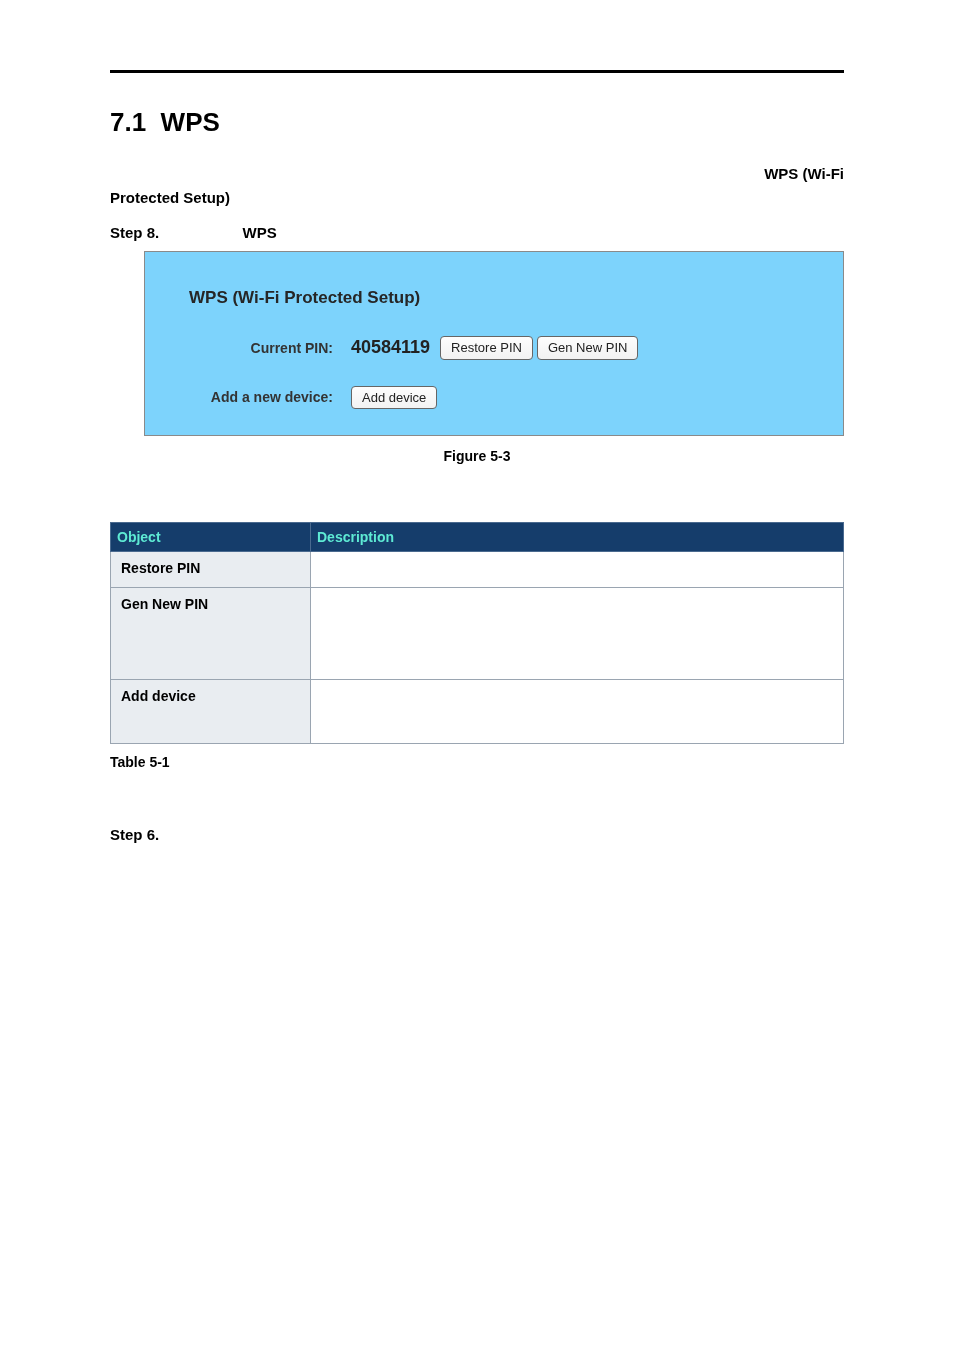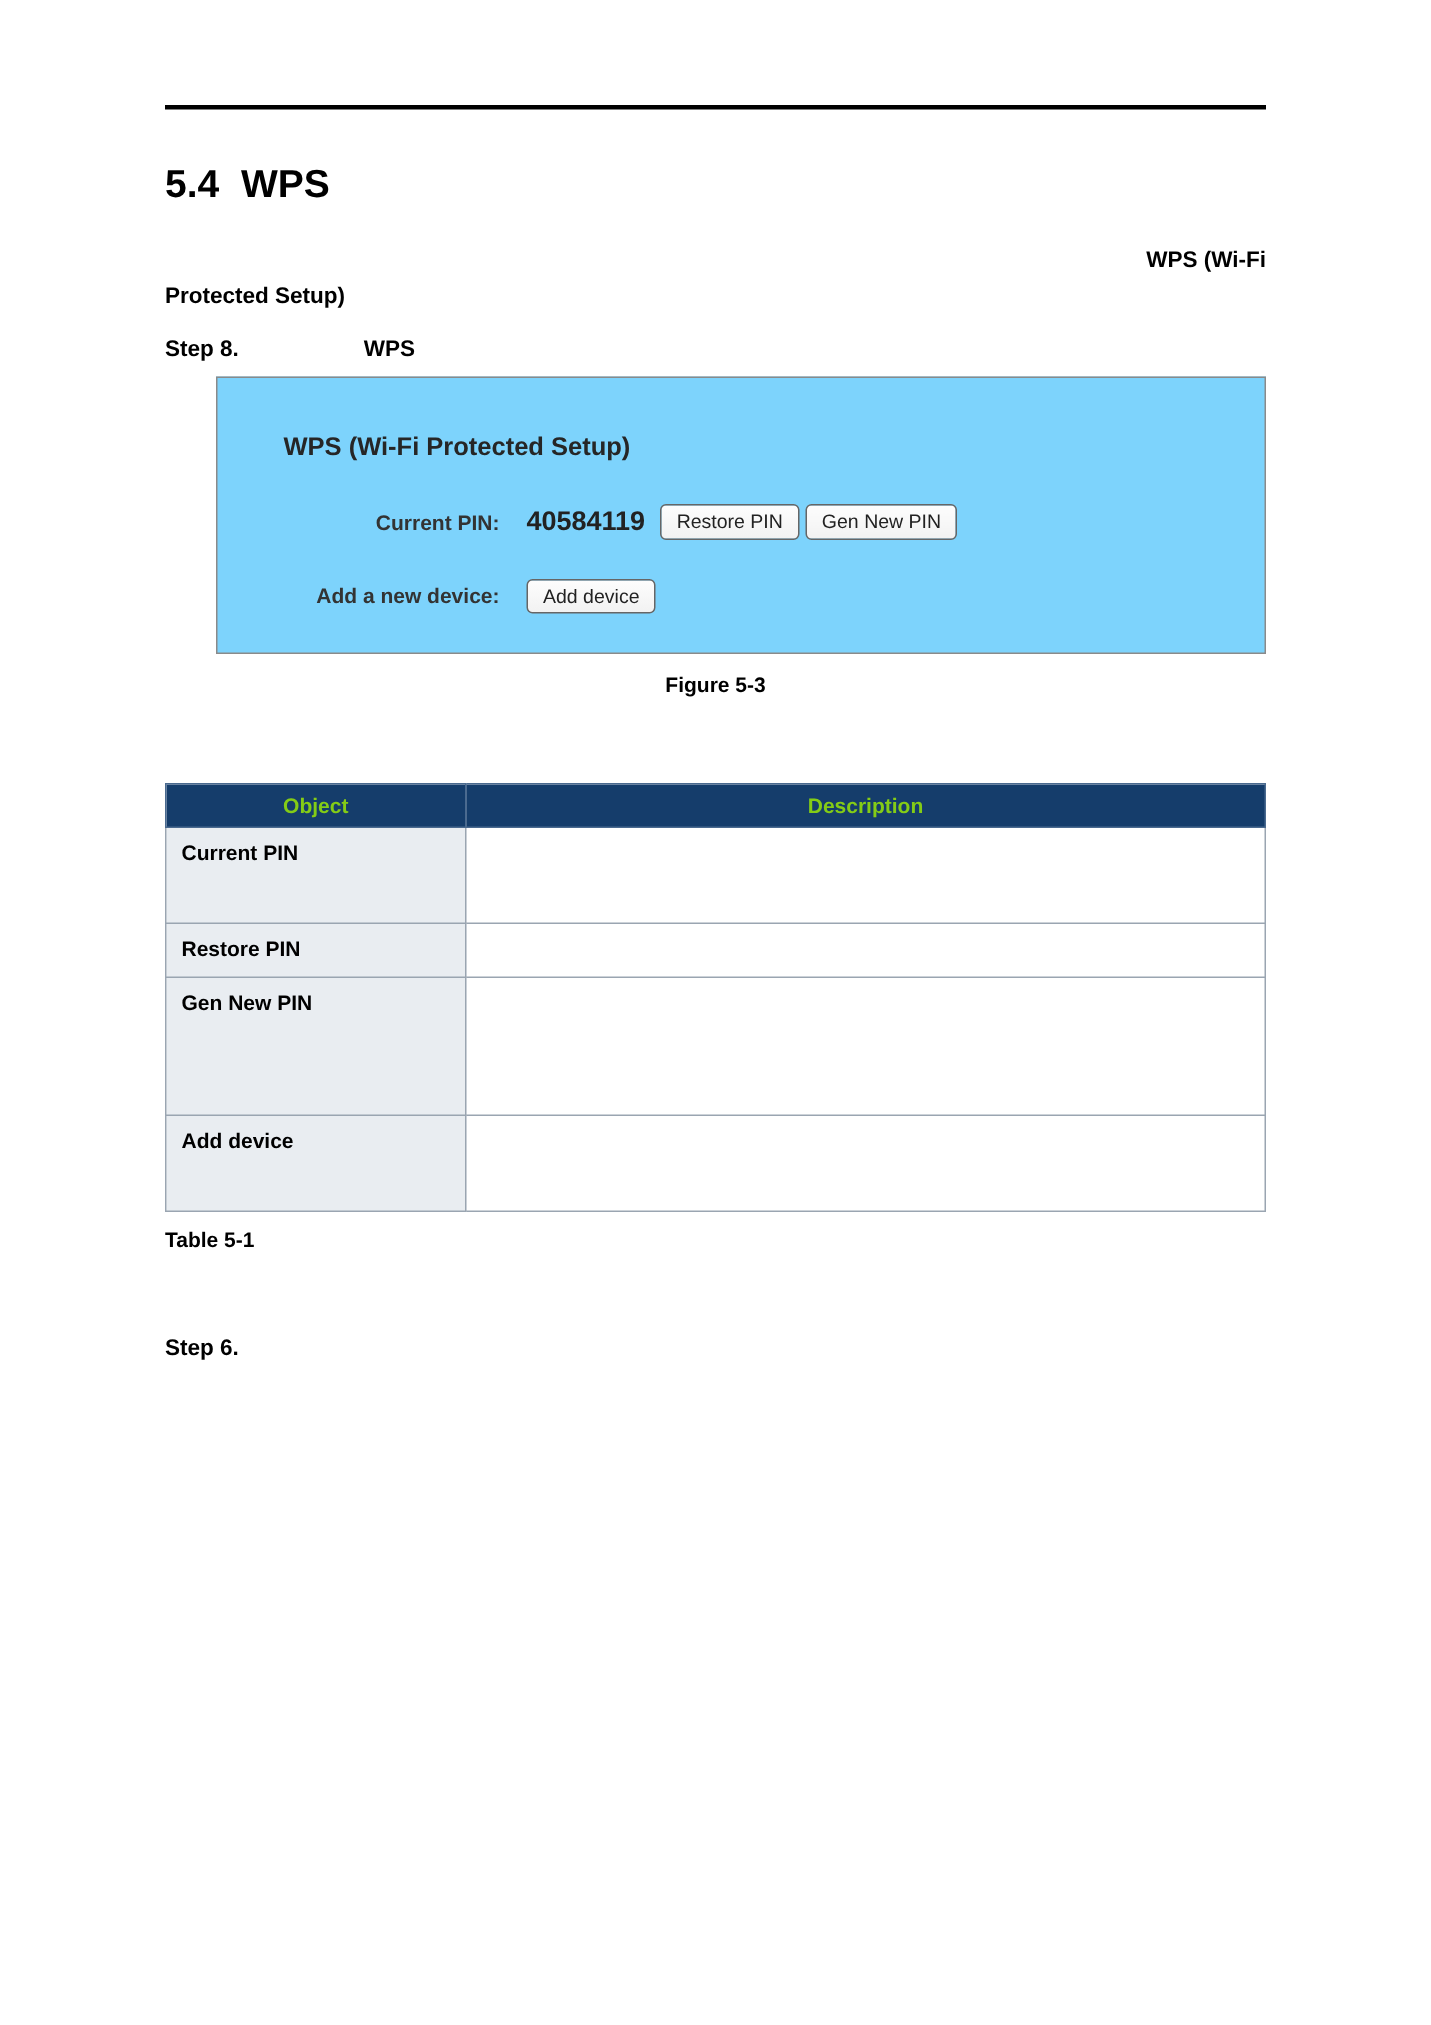--- a/index.html
+++ b/index.html
@@ -89,26 +89,26 @@
       font-weight: bold;
       margin: 12px 0 58px 0;
     }
     table.desc-table {
       width: 100%;
       border-collapse: collapse;
       margin-bottom: 10px;
     }
     table.desc-table th {
       background: #153d6b;
-      color: #84cc16;
+      color: #5eead4;
       font-size: 14px;
       font-weight: bold;
       padding: 6px;
       border: 1px solid #4a6a8f;
-      text-align: center;
+      text-align: left;
     }
     table.desc-table td {
       border: 1px solid #9aa5b1;
       padding: 8px 10px;
       font-size: 14px;
       vertical-align: top;
     }
     table.desc-table td.obj-cell {
       background: #e9edf1;
       font-weight: bold;
@@ -125,21 +125,21 @@
       margin: 8px 0 56px 0;
     }
     .col-obj { width: 200px; }
   </style>
 </head>
 <body>
 
 <div class="top-rule"></div>
 
 <h2 class="section-title">
-  <span>5.4</span>&nbsp;&nbsp;<span>WPS</span>
+  <span>7.1</span>&nbsp;&nbsp;<span>WPS</span>
 </h2>
 
 <div class="para">
   <span class="bold float-right-frag">WPS (Wi-Fi</span>
 </div>
 <div class="clear"></div>
 <div class="para bold">Protected Setup)</div>
 
 <div class="step-line">
   <span class="step-label">Step 8.</span>
@@ -171,24 +171,20 @@
       <col class="col-obj">
       <col>
     </colgroup>
   <thead>
     <tr>
       <th>Object</th>
       <th>Description</th>
     </tr>
   </thead>
   <tbody>
-      <tr>
-        <td class="obj-cell row-h-2">Current PIN</td>
-        <td class="desc-cell row-h-2"></td>
-      </tr>
       <tr>
         <td class="obj-cell row-h-1">Restore PIN</td>
         <td class="desc-cell row-h-1"></td>
       </tr>
       <tr>
         <td class="obj-cell row-h-3">Gen New PIN</td>
         <td class="desc-cell row-h-3"></td>
       </tr>
       <tr>
         <td class="obj-cell row-h-2">Add device</td>

